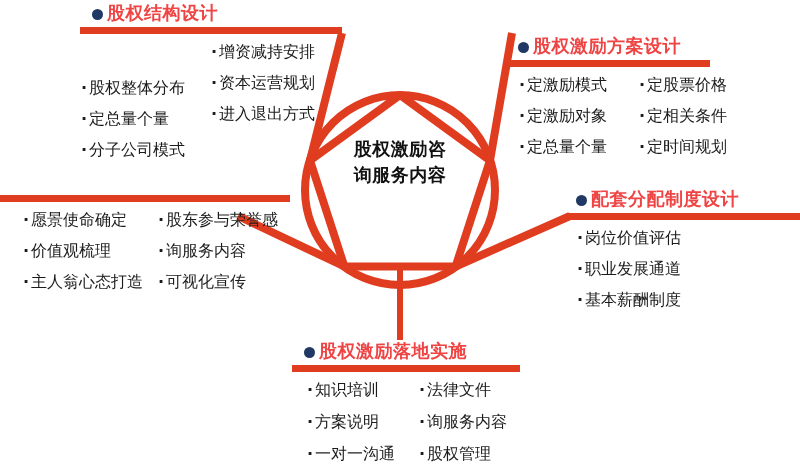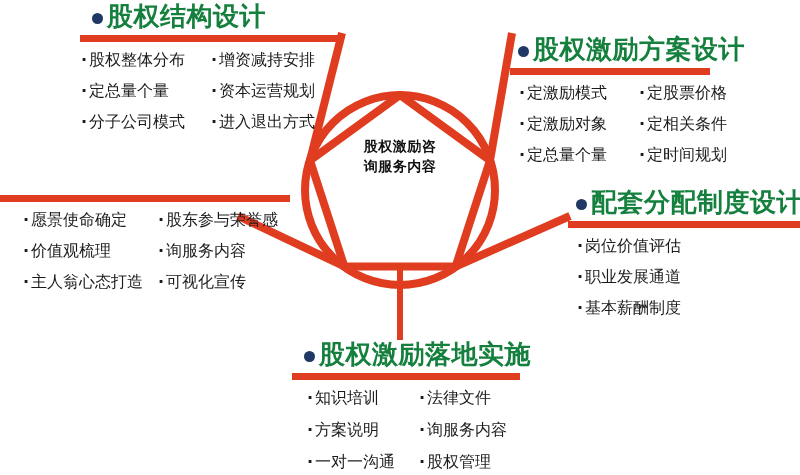--- a/index.html
+++ b/index.html
@@ -27,41 +27,40 @@
     pointer-events: none;
   }
 
   
   .center-label {
     position: absolute;
     left: 300px;
     top: 136px;
     width: 200px;
     text-align: center;
-    font-size: 14px;
+    font-size: 18px;
     font-weight: bold;
     color: #111111;
     line-height: 1.45;
     letter-spacing: 0.5px;
   }
   .center-label .cl-line { display: block; white-space: nowrap; }
 
   
   .branch { position: absolute; }
 
   .branch-heading {
     display: flex;
     align-items: center;
-    font-size: 26px;
+    font-size: 18px;
     font-weight: bold;
-    color: #15803d;
+    color: #ef4444;
     white-space: nowrap;
     letter-spacing: 0.5px;
     line-height: 1;
-    font-family: Liberation Serif, serif;
   }
   .heading-dot {
     width: 11px;
     height: 11px;
     border-radius: 50%;
     background: #1f3864;
     margin-right: 4px;
     flex: none;
     position: relative;
     top: 1px;
@@ -87,21 +86,21 @@
   .list-item::before {
     content: "\00B7";
     font-weight: bold;
     margin-right: 2px;
   }
 
   
   #branch-top-left  { left: 80px;  top: 4px;  }
   #branch-top-left .heading-rule { width: 262px; }
   #branch-top-left .branch-heading { padding-left: 12px; }
-  #branch-top-left .list-col:first-child { width: 130px; }
+  #branch-top-left .list-col:first-child { width: 130px; margin-top: 36px; }
   #branch-top-left .list-item { margin-bottom: 15px; }
 
   #branch-top-right { left: 510px; top: 4px;  }
   #branch-top-right .heading-rule { width: 200px; margin-left: 0px; }
   #branch-top-right .branch-heading { padding-left: 8px; margin-top: 33px; }
   #branch-top-right .branch-lists { padding-left: 8px; }
   #branch-top-right .list-col:first-child { width: 120px; }
   #branch-top-right .list-item { margin-bottom: 15px; }
 
   #branch-left { left: 22px; top: 190px; }

